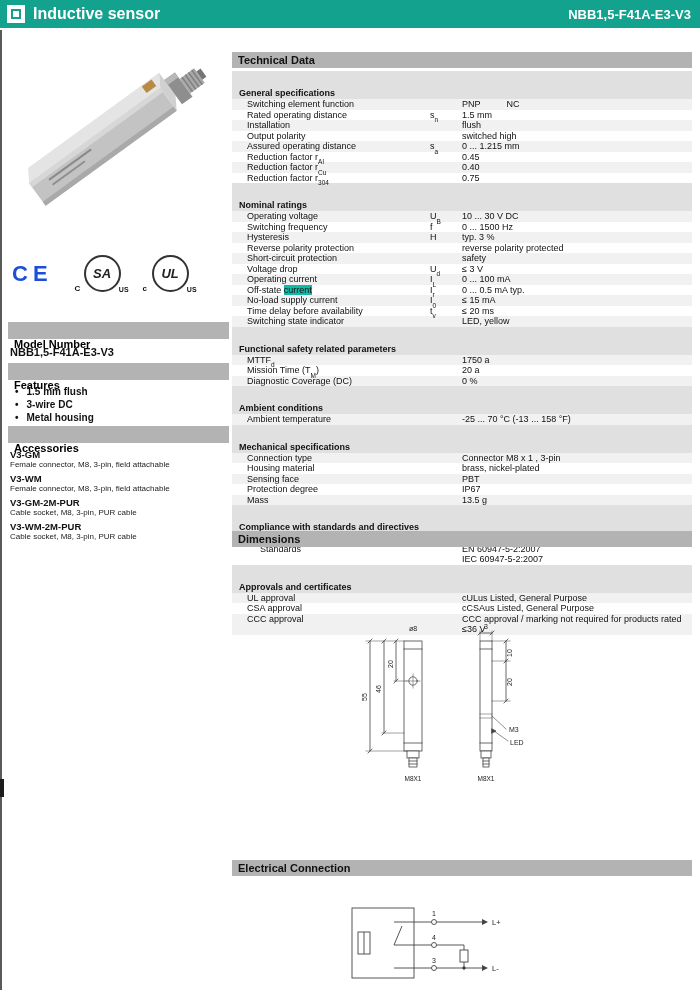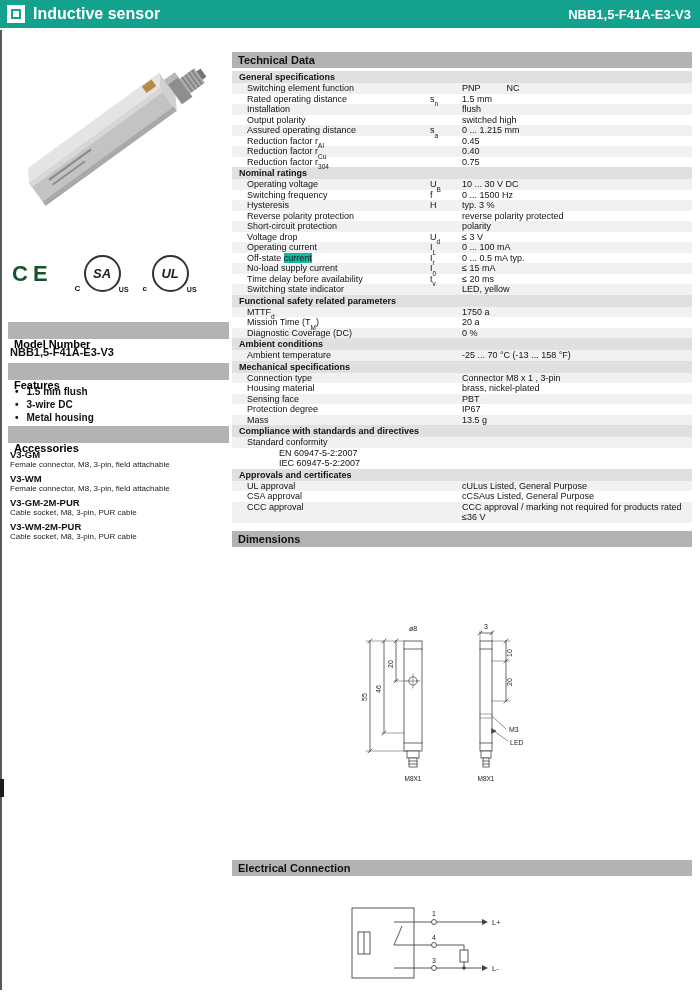--- a/index.html
+++ b/index.html
@@ -13,40 +13,40 @@
   .topbar-model { color:#fff; font-weight:bold; font-size:13px; margin-left:auto; margin-right:9px; }
 
   
   .page-edge { position:absolute; left:0; top:30px; width:2px; height:960px; background:#5a5a5a; }
   .edge-mark { position:absolute; left:0; top:779px; width:4px; height:18px; background:#1c1c1c; }
 
   
   .leftcol { position:absolute; left:8px; top:34px; width:221px; }
   .photo { margin-top:6px; height:196px; }
   .logos { margin-top:2px; height:72px; display:flex; align-items:center; gap:28px; padding-left:4px; }
-  .ce { font-size:22px; font-weight:bold; color:#14532d; letter-spacing:5px; }
+  .ce { font-size:22px; font-weight:bold; color:#1d4ed8; letter-spacing:5px; }
   .mark { position:relative; width:40px; height:40px; }
   .mark-circle { width:33px; height:33px; border:2.5px solid #333; border-radius:50%; display:flex; align-items:center; justify-content:center; font-weight:bold; font-style:italic; font-size:13px; color:#222; margin:1px 0 0 3px; background:#fff; }
   .mark-c  { position:absolute; left:-6px; bottom:1px; font-size:8px; font-weight:bold; }
   .mark-us { position:absolute; right:-8px; bottom:1px; font-size:7px; font-weight:bold; }
 
   .bar { background:#b3b3b3; height:17px; font-size:11px; font-weight:bold; color:#000; padding:16px 0 0 6px; box-sizing:border-box; }
   .model-no { font-size:11px; font-weight:bold; margin:7px 0 0 2px; }
   .mb12 { margin-top:12px; } .mb13 { margin-top:5px; } .mb15 { margin-top:2px; }
   .features { margin:5px 0 0 2px; }
   .feat { font-size:10px; font-weight:bold; line-height:13px; display:flex; }
   .feat::before { content:"\2022"; margin:0 8px 0 5px; }
   .accs { margin:6px 0 0 2px; }
   .acc-code { font-size:9.5px; font-weight:bold; line-height:11px; }
   .acc-desc { font-size:8px; line-height:9px; margin-bottom:4px; color:#222; }
 
   
   .rightcol { position:absolute; left:232px; top:52px; width:460px; }
   .h1bar { background:#b3b3b3; height:16px; font-size:11px; font-weight:bold; padding:2px 12px 0 6px; box-sizing:border-box; margin-bottom:3px; }
-  .sect-header { background:#e0e0e0; font-size:9px; font-weight:bold; padding:2px 0 1px 7px; line-height:9px; }
+  .sect-header { background:#e0e0e0; font-size:9px; font-weight:bold; padding:18px 0 1px 7px; line-height:9px; }
   .trow { display:flex; font-size:9px; line-height:10.5px; padding-left:15px; }
   .rows > .trow:nth-child(odd) { background:#f1f1f1; }
   .tlabel { width:183px; flex:0 0 auto; }
   .tsym { width:32px; flex:0 0 auto; }
   .tval { flex:1; }
   sub { font-size:6.5px; line-height:0; position:relative; top:2px; }
   .v2 { margin-left:26px; }
   .hl { background:#14b8a6; }
   .shaded { background:#f1f1f1; }
   .indent2 { text-indent:13px; }
@@ -232,21 +232,21 @@
 
   <div class="trow">
     <div class="tlabel"><span>Reverse polarity protection</span><sub></sub><span></span><span class="hl"></span></div>
     <div class="tsym"><span></span><sub></sub></div>
     <div class="tval"><span>reverse polarity protected</span><span class="v2"></span></div>
   </div>
 
   <div class="trow">
     <div class="tlabel"><span>Short-circuit protection</span><sub></sub><span></span><span class="hl"></span></div>
     <div class="tsym"><span></span><sub></sub></div>
-    <div class="tval"><span>polarity</span><span class="v2"></span></div>
+    <div class="tval"><span>safety</span><span class="v2"></span></div>
   </div>
 
   <div class="trow">
     <div class="tlabel"><span>Voltage drop</span><sub></sub><span></span><span class="hl"></span></div>
     <div class="tsym"><span>U</span><sub>d</sub></div>
     <div class="tval"><span>≤ 3 V</span><span class="v2"></span></div>
   </div>
 
   <div class="trow">
     <div class="tlabel"><span>Operating current</span><sub></sub><span></span><span class="hl"></span></div>
@@ -350,20 +350,21 @@
     </div>
 
     <div class="sect">
       <div class="sect-header">Compliance with standards and directives</div>
       <div class="trow shaded">
         <div class="tlabel">Standard conformity</div>
         <div class="tsym"></div>
         <div class="tval"></div>
       </div>
       <div class="trow">
+        <div class="tlabel indent2">Standards</div>
         <div class="tsym"></div>
         <div class="tval">
           <div>EN 60947-5-2:2007</div>
           <div>IEC 60947-5-2:2007</div>
         </div>
       </div>
     </div>
 
     <div class="sect">
       <div class="sect-header">Approvals and certificates</div>

